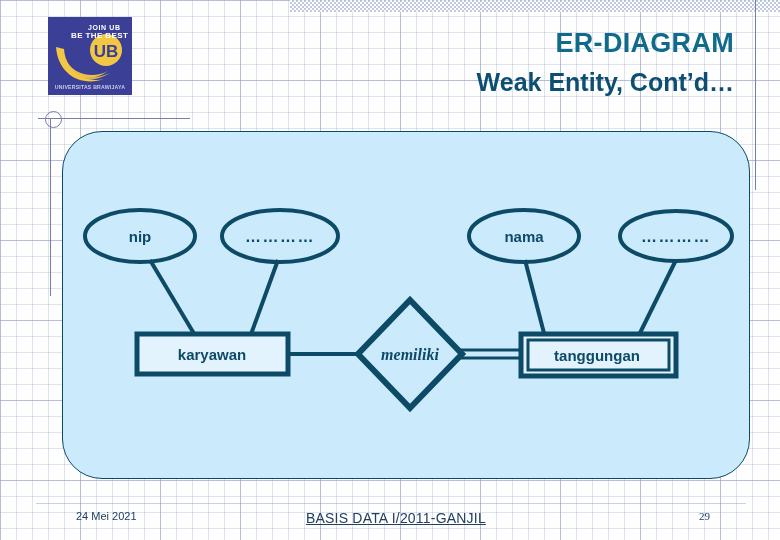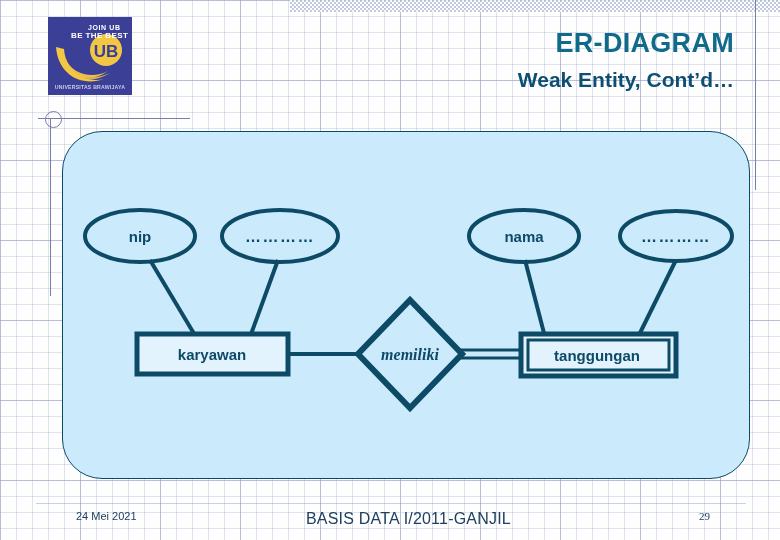--- a/index.html
+++ b/index.html
@@ -65,21 +65,21 @@
   
   .title{
     position:absolute;right:46px;top:28px;
     font-family:Liberation Sans, sans-serif;
     font-size:27px;font-weight:bold;color:#106a8a;
     letter-spacing:.3px;white-space:nowrap;
   }
   .subtitle{
     position:absolute;right:46px;top:68px;
     font-family:"Liberation Sans",sans-serif;
-    font-size:21px;font-weight:bold;color:#0d4f72;
+    font-size:25px;font-weight:bold;color:#0d4f72;
     white-space:nowrap;
   }
   
   .panel{
     position:absolute;left:62px;top:131px;width:688px;height:348px;
     background:#cbeafc;
     border:1px solid #0d4a66;
     border-radius:40px;
     box-sizing:border-box;
   }
@@ -106,21 +106,21 @@
     background:rgba(150,160,200,.5);
   }
   .footer-date{
     position:absolute;left:64px;top:510px;
     font-family:"Liberation Sans",sans-serif;
     font-size:11px;color:#20405e;margin-left:12px;
   }
   .footer-center{
     position:absolute;left:306px;top:510px;
     font-family:"Liberation Sans",sans-serif;
-    font-size:16px;color:#20405e;letter-spacing:.2px;
+    font-size:14px;color:#20405e;letter-spacing:.2px;text-decoration:underline;
   }
   .footer-page{
     position:absolute;left:699px;top:510px;
     font-family:Liberation Serif, serif;
     font-size:11px;color:#20405e;
   }
 </style>
 </head>
 <body>
 

